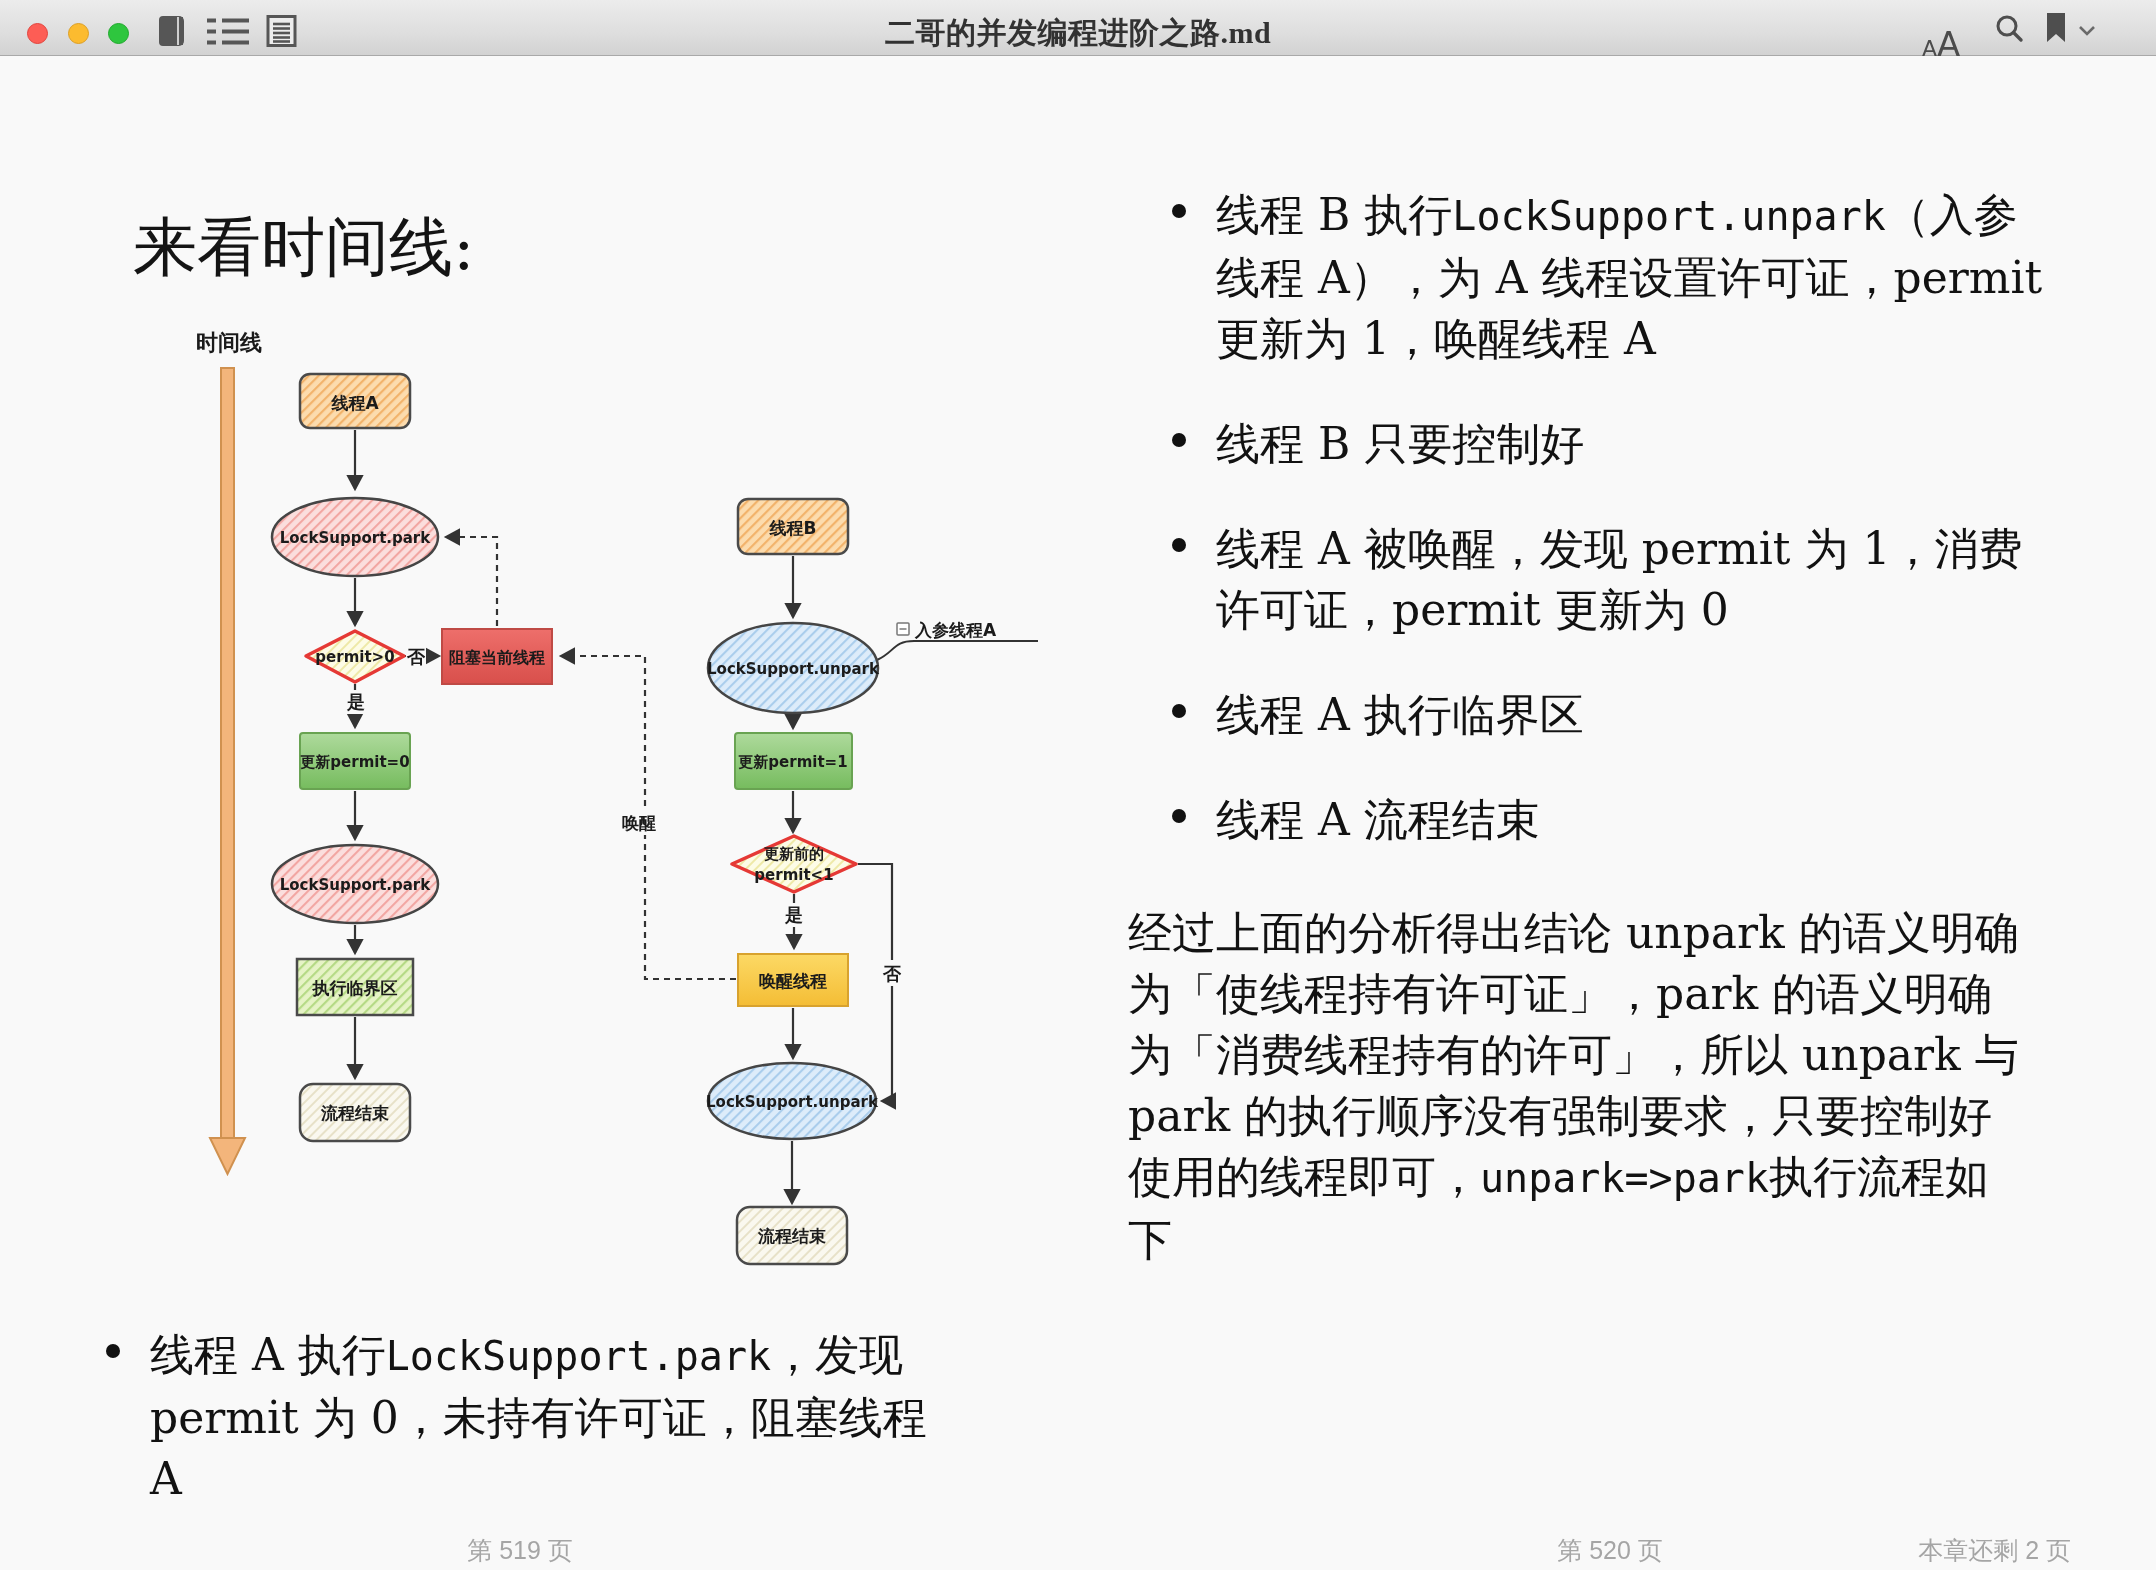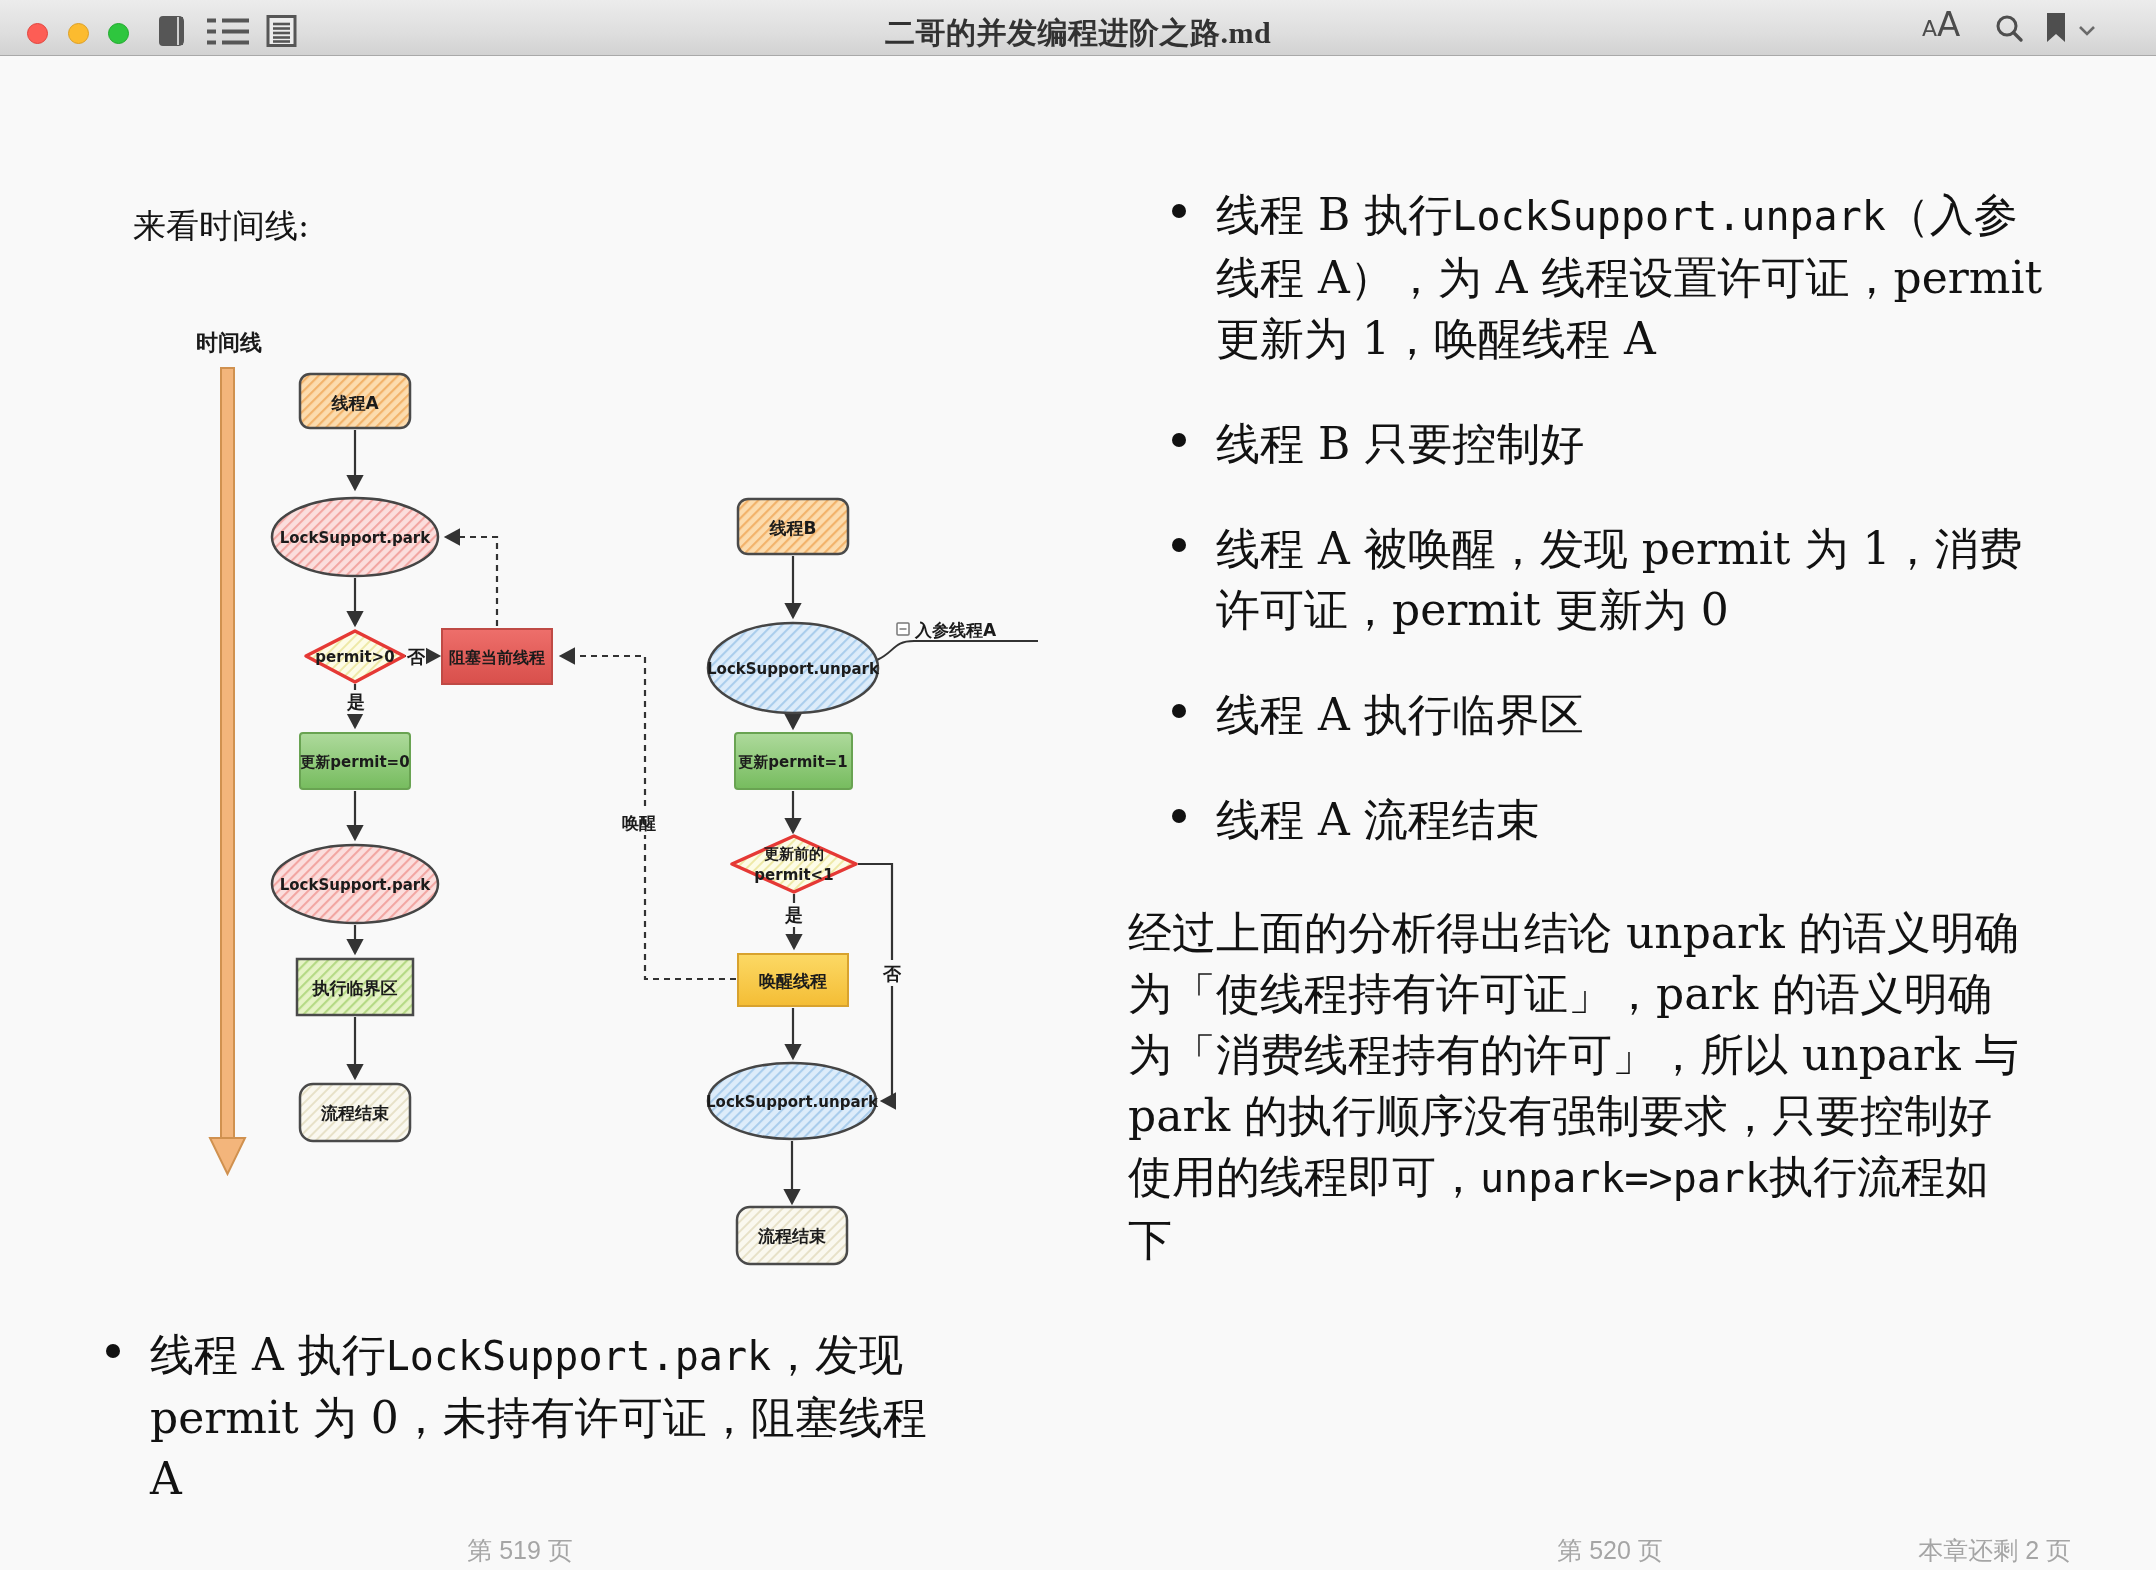--- a/index.html
+++ b/index.html
@@ -10,29 +10,29 @@
   .titlebar { position:relative; width:2156px; height:56px;
     background:linear-gradient(180deg,#ececec 0%,#dedede 60%,#d2d2d2 100%);
     border-bottom:1px solid #a9a9a9; }
   .tl { position:absolute; top:23px; width:21px; height:21px; border-radius:50%; }
   .tl.red    { left:27px;  background:#fd5d55; border:1px solid #e2433c; }
   .tl.yellow { left:68px;  background:#fcbb2f; border:1px solid #dd9f23; }
   .tl.green  { left:108px; background:#2ec63e; border:1px solid #1fa92c; }
   .tb-icon { position:absolute; top:15px; color:#585858; cursor:default; }
   .tb-title { position:absolute; top:13px; left:0; width:100%; text-align:center;
     font-size:30px; font-weight:600; color:#323232; letter-spacing:0.5px;font-family:Liberation Serif, serif; }
-  .fontsize-btn { position:absolute; left:1922px; top:4px; color:#4c4c4c; }
+  .fontsize-btn { position:absolute; left:1922px; top:24px; color:#4c4c4c; }
   .fontsize-btn .a-small { font-size:22px; }
   .fontsize-btn .a-big   { font-size:34px; }
 
   
   .content { position:relative; width:2156px; height:1514px; background:#f9f9f9;
     font-family:"DejaVu Serif","Liberation Serif",serif; color:#111; }
 
-  .heading { position:absolute; left:133px; top:148px; font-size:33px; color:#141414; }
+  .heading { position:absolute; left:133px; top:148px; font-size:64px; color:#141414; }
 
   .textblock { font-size:44px; line-height:61px; color:#121212; }
   .mono { font-family:"DejaVu Sans Mono","Liberation Mono",monospace; font-size:40px; }
 
   .bullet { position:relative; padding-left:88px; margin-bottom:44px; }
   .bullet .dot { position:absolute; left:44px; top:20px; width:14px; height:14px;
     border-radius:50%; background:#111; }
 
   .right-col { position:absolute; left:1128px; top:128px; width:960px; }
   .para { margin-top:52px; }

